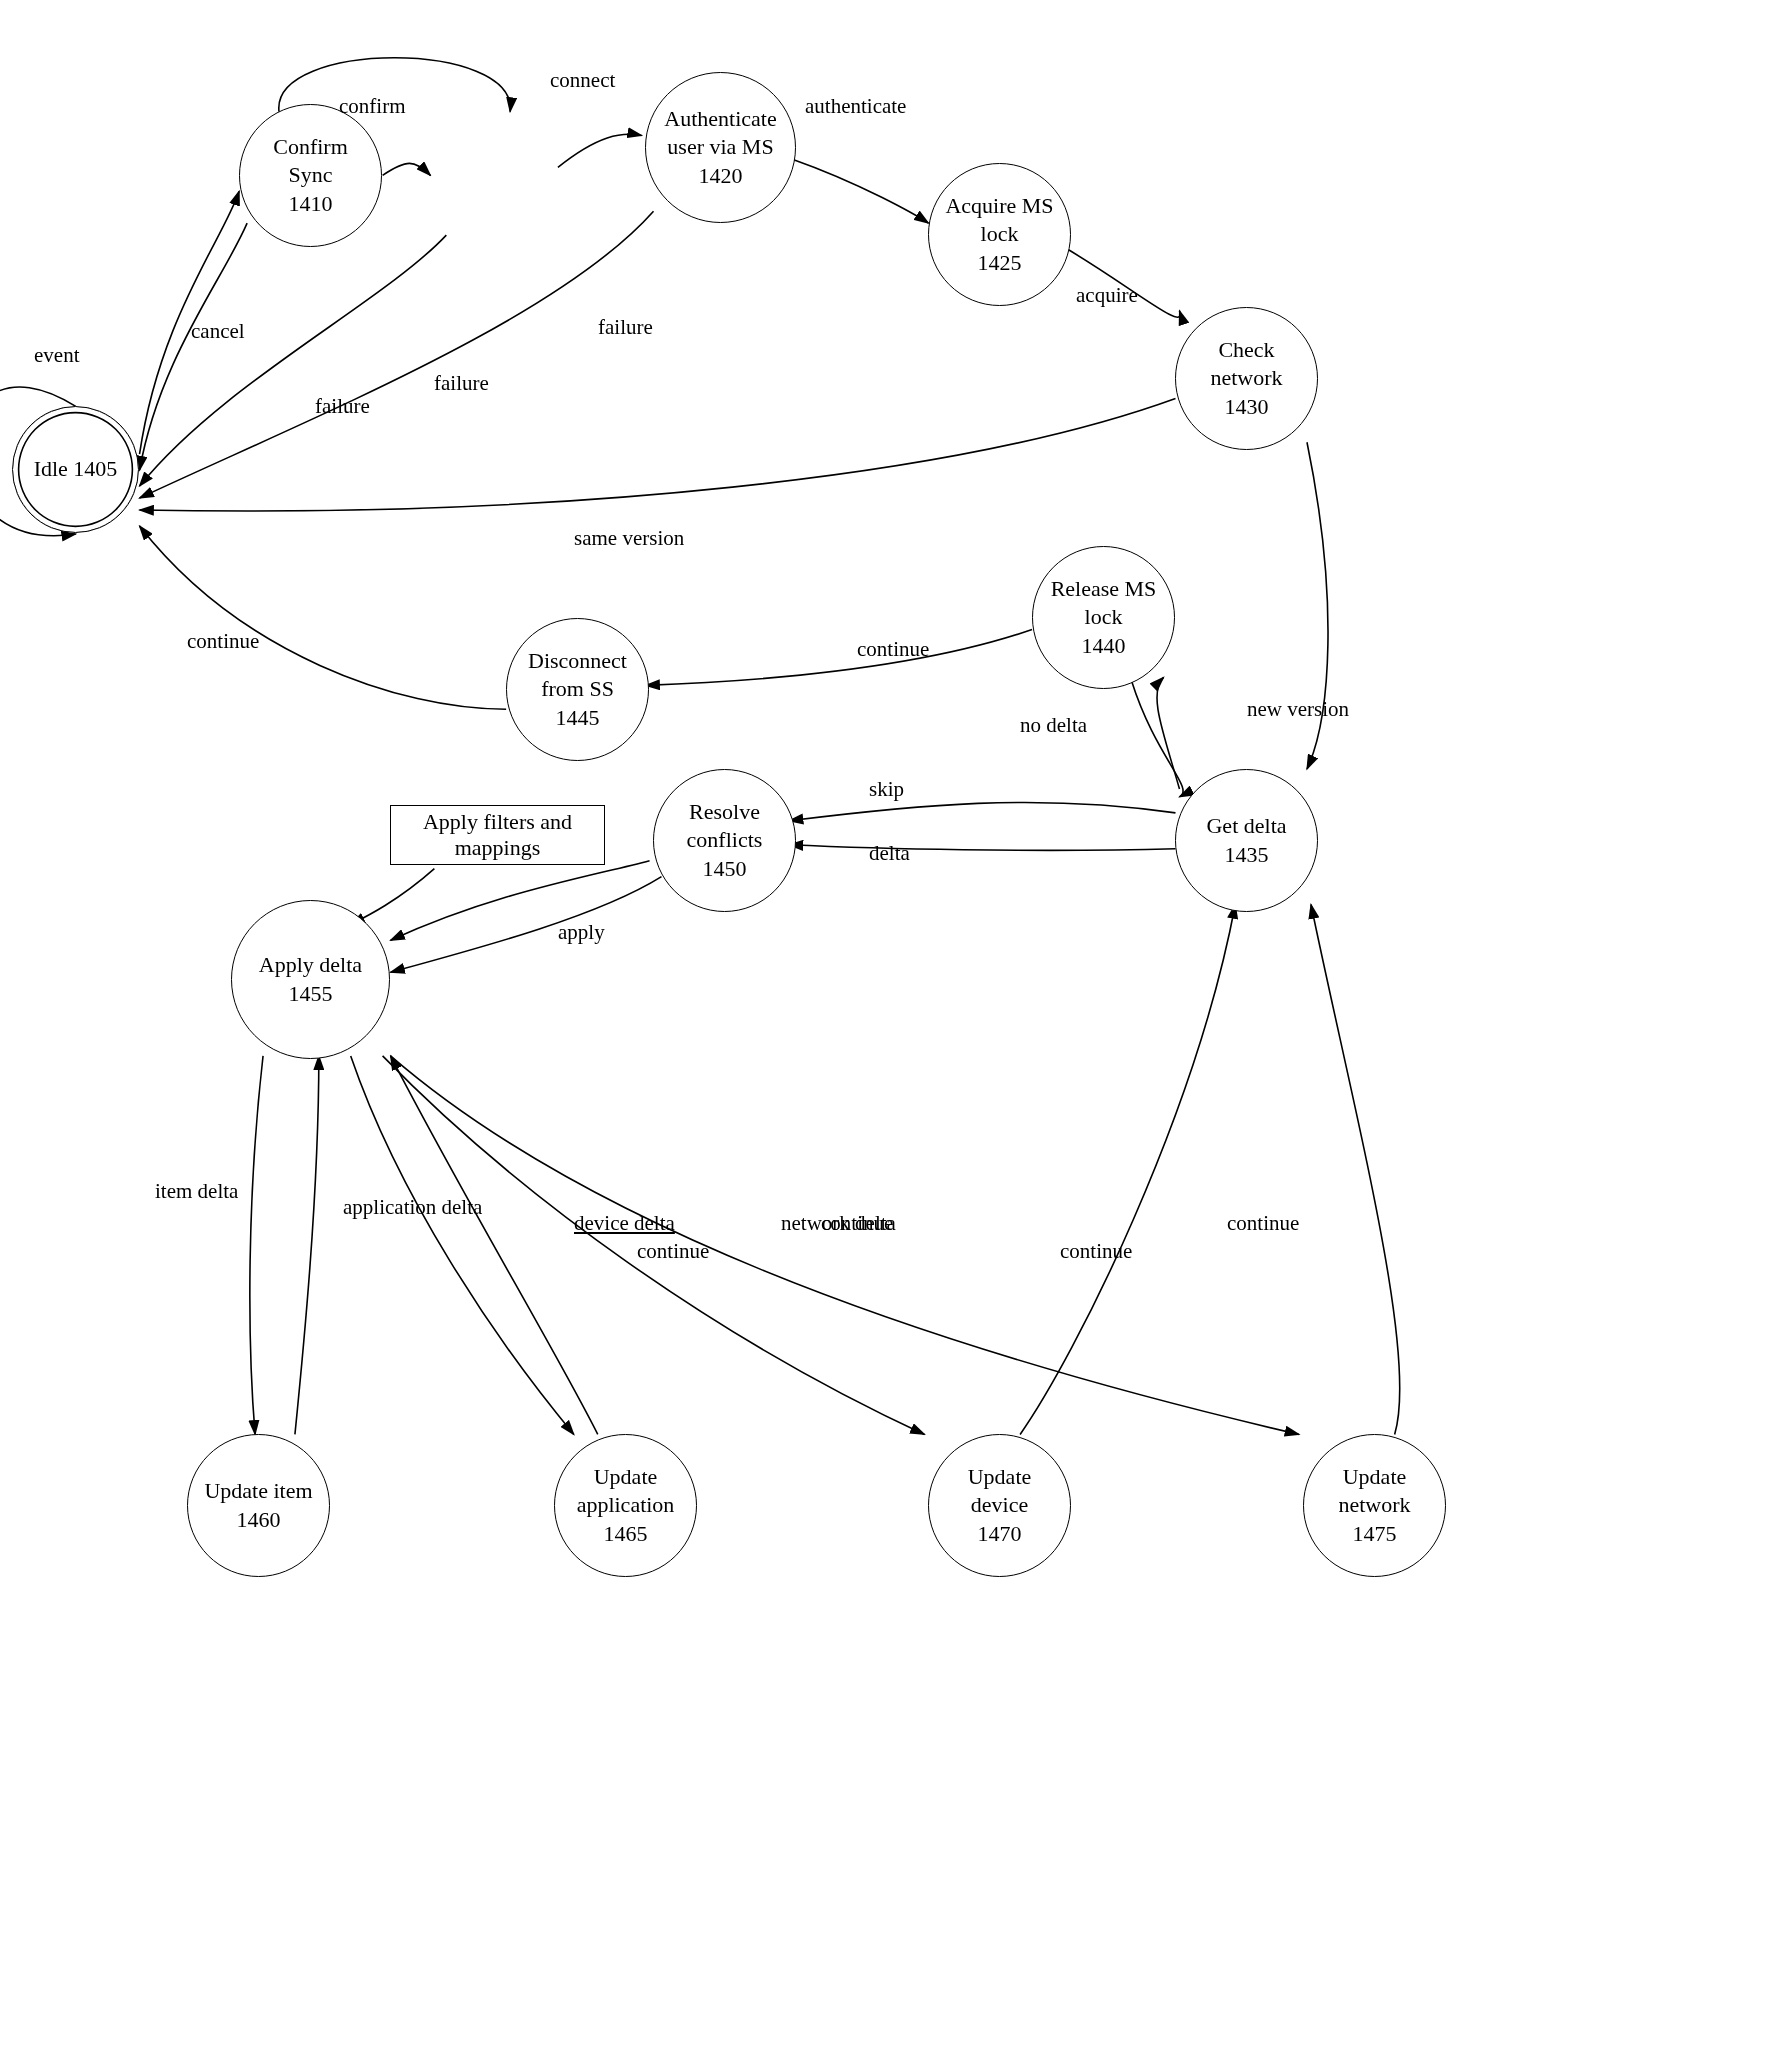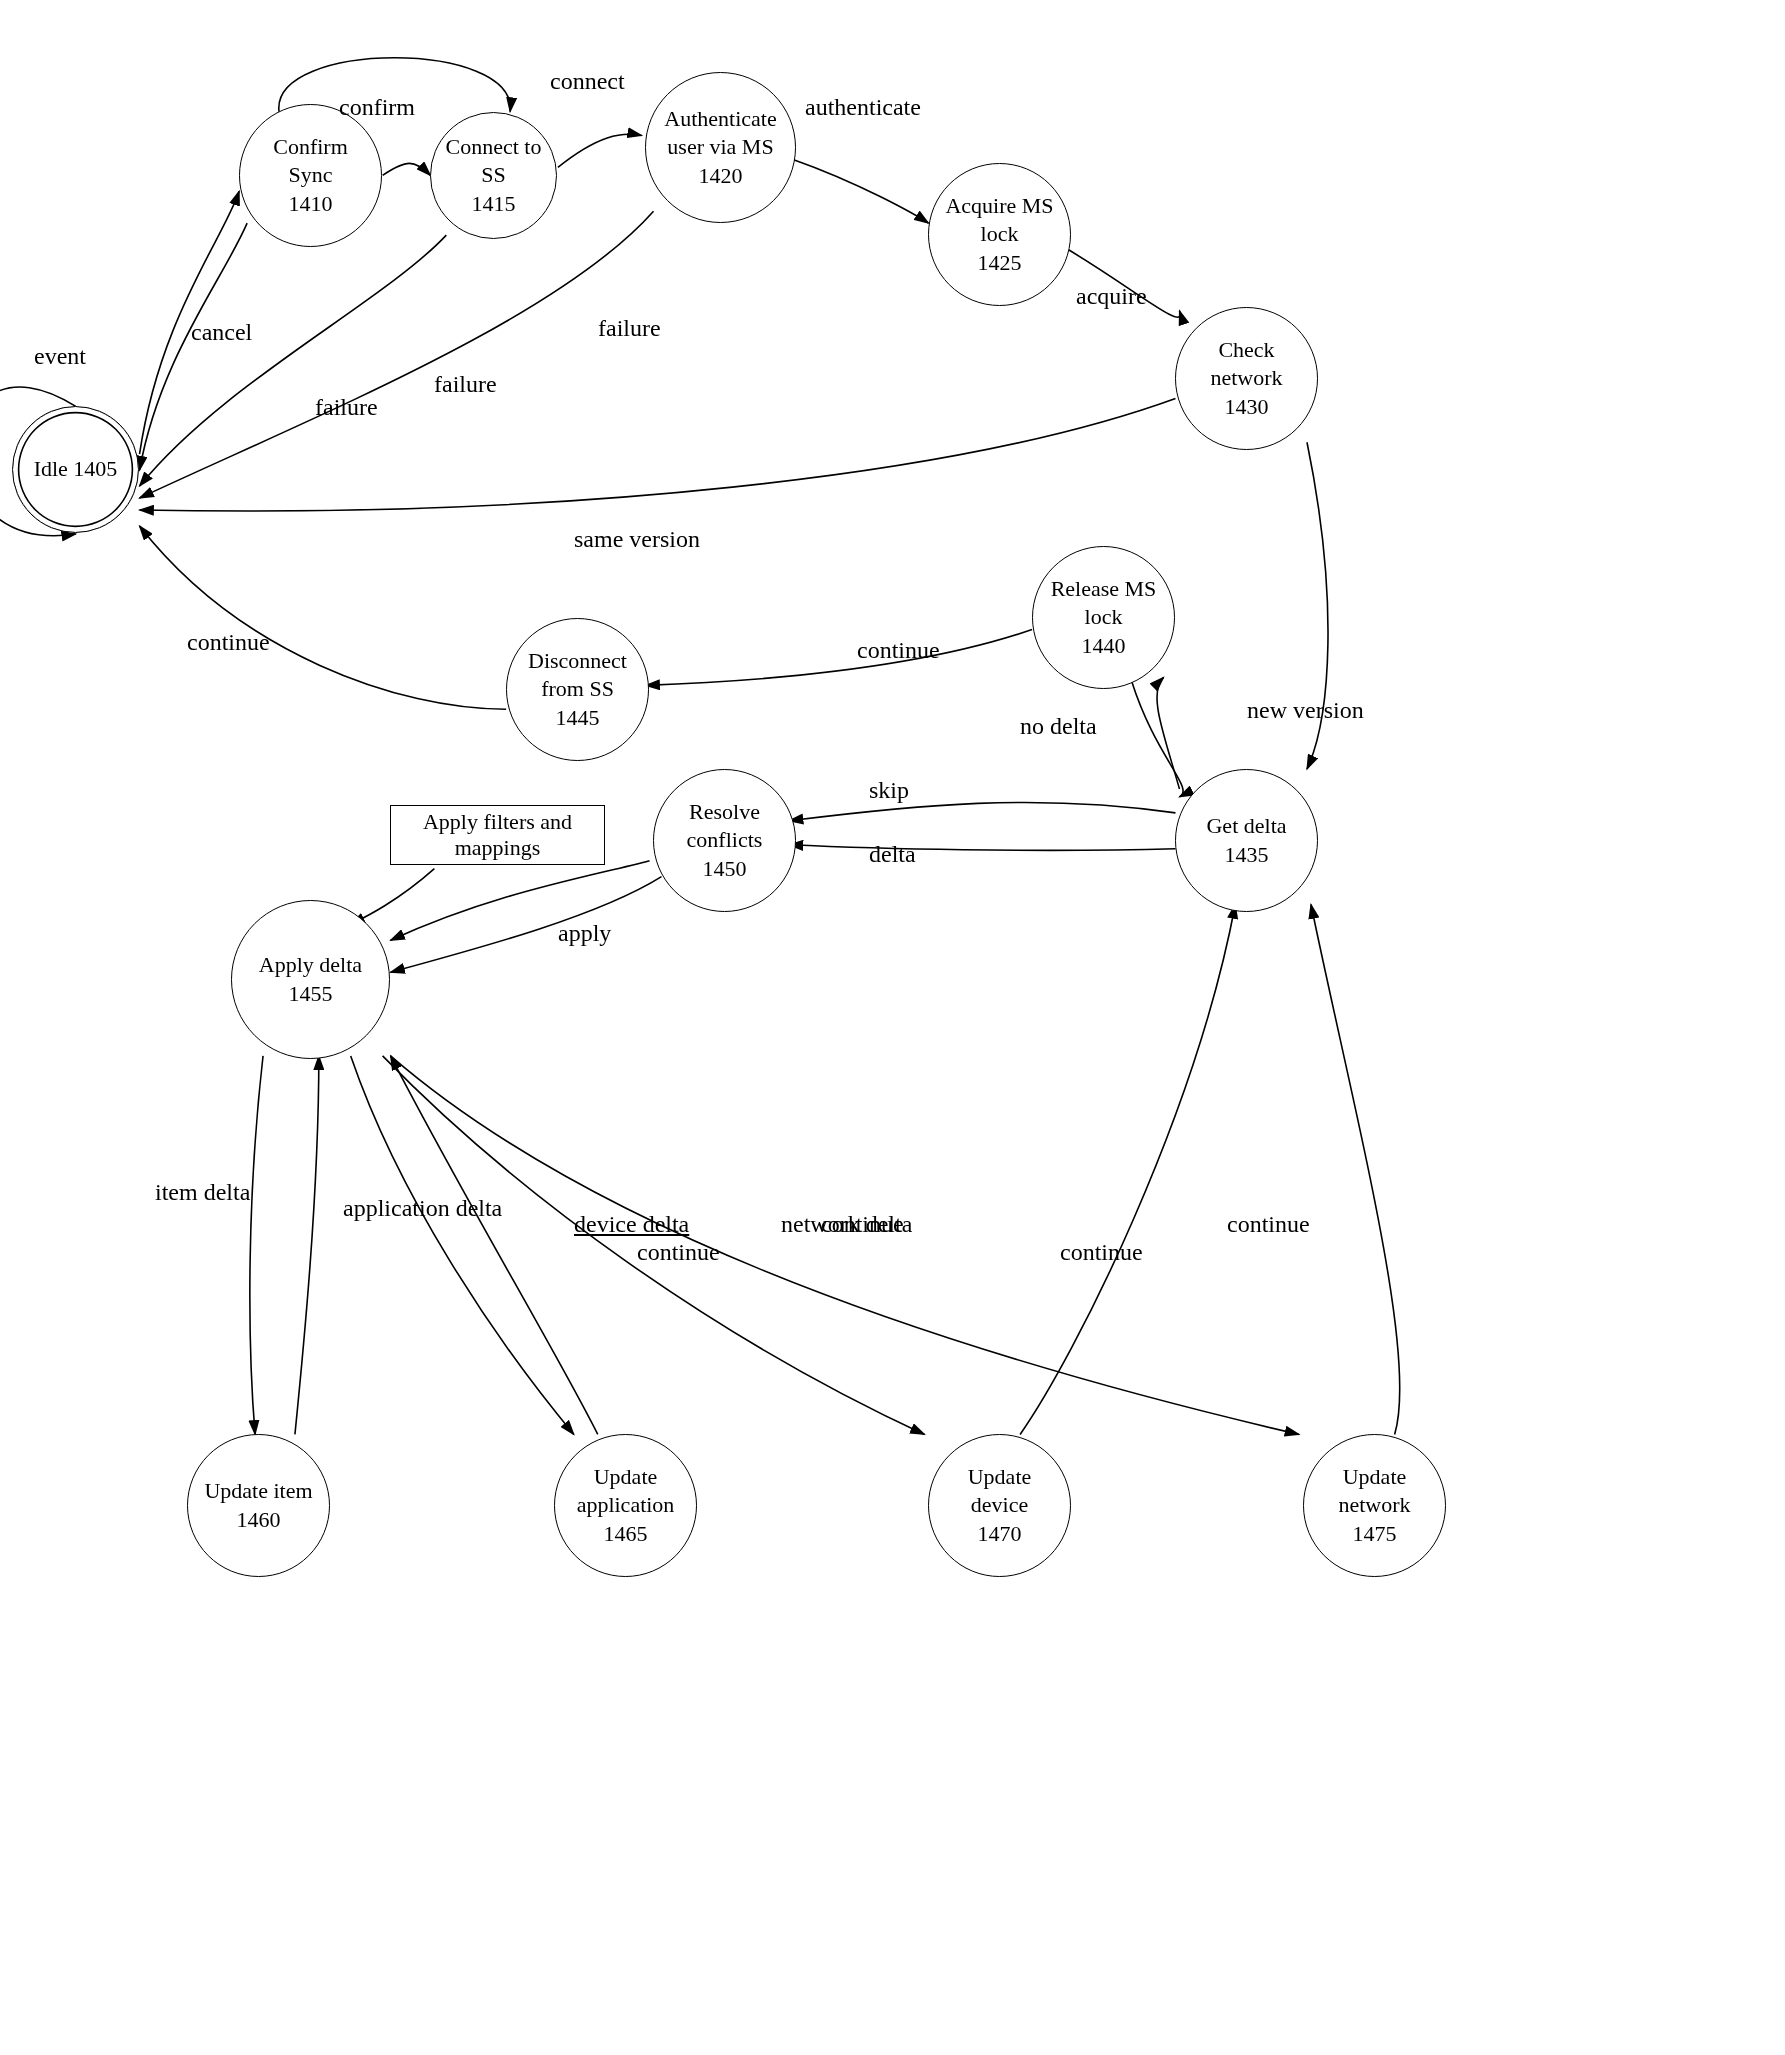--- a/index.html
+++ b/index.html
@@ -39,21 +39,21 @@
     .node.double-border {
       border: 1.6px solid #000;
       box-shadow: inset 0 0 0 4.8px #fff, inset 0 0 0 6.4px #000;
     }
     .node-label {
       font-size: 22px;
       font-family: 'Times New Roman', serif;
     }
     .edge-label {
       position: absolute;
-      font-size: 24px;
+      font-size: 21px;
       font-family: 'Times New Roman', serif;
       background: transparent;
       white-space: nowrap;
     }
     .box-node {
       position: absolute;
       border: 1.6px solid #000;
       background: #fff;
       font-size: 22px;
       font-family: 'Times New Roman', serif;
@@ -137,23 +137,20 @@
 
   <div class="node double-border" style="left:12px; top:406px; width:127px; height:127px;">
     <span class="node-label">Idle
 1405</span>
   </div>
 
   <div class="node" style="left:239px; top:104px; width:143px; height:143px;">
     <span class="node-label">Confirm<br>Sync<br>1410</span>
   </div>
 
-  <div class="node" style="left:430px; top:112px; width:127px; height:127px;">
-    <span class="node-label">Connect to<br>SS<br>1415</span>
-  </div>
 
   <div class="node" style="left:645px; top:72px; width:151px; height:151px;">
     <span class="node-label">Authenticate<br>user via MS<br>1420</span>
   </div>
 
   <div class="node" style="left:928px; top:163px; width:143px; height:143px;">
     <span class="node-label">Acquire MS<br>lock<br>1425</span>
   </div>
 
   <div class="node" style="left:1175px; top:307px; width:143px; height:143px;">

